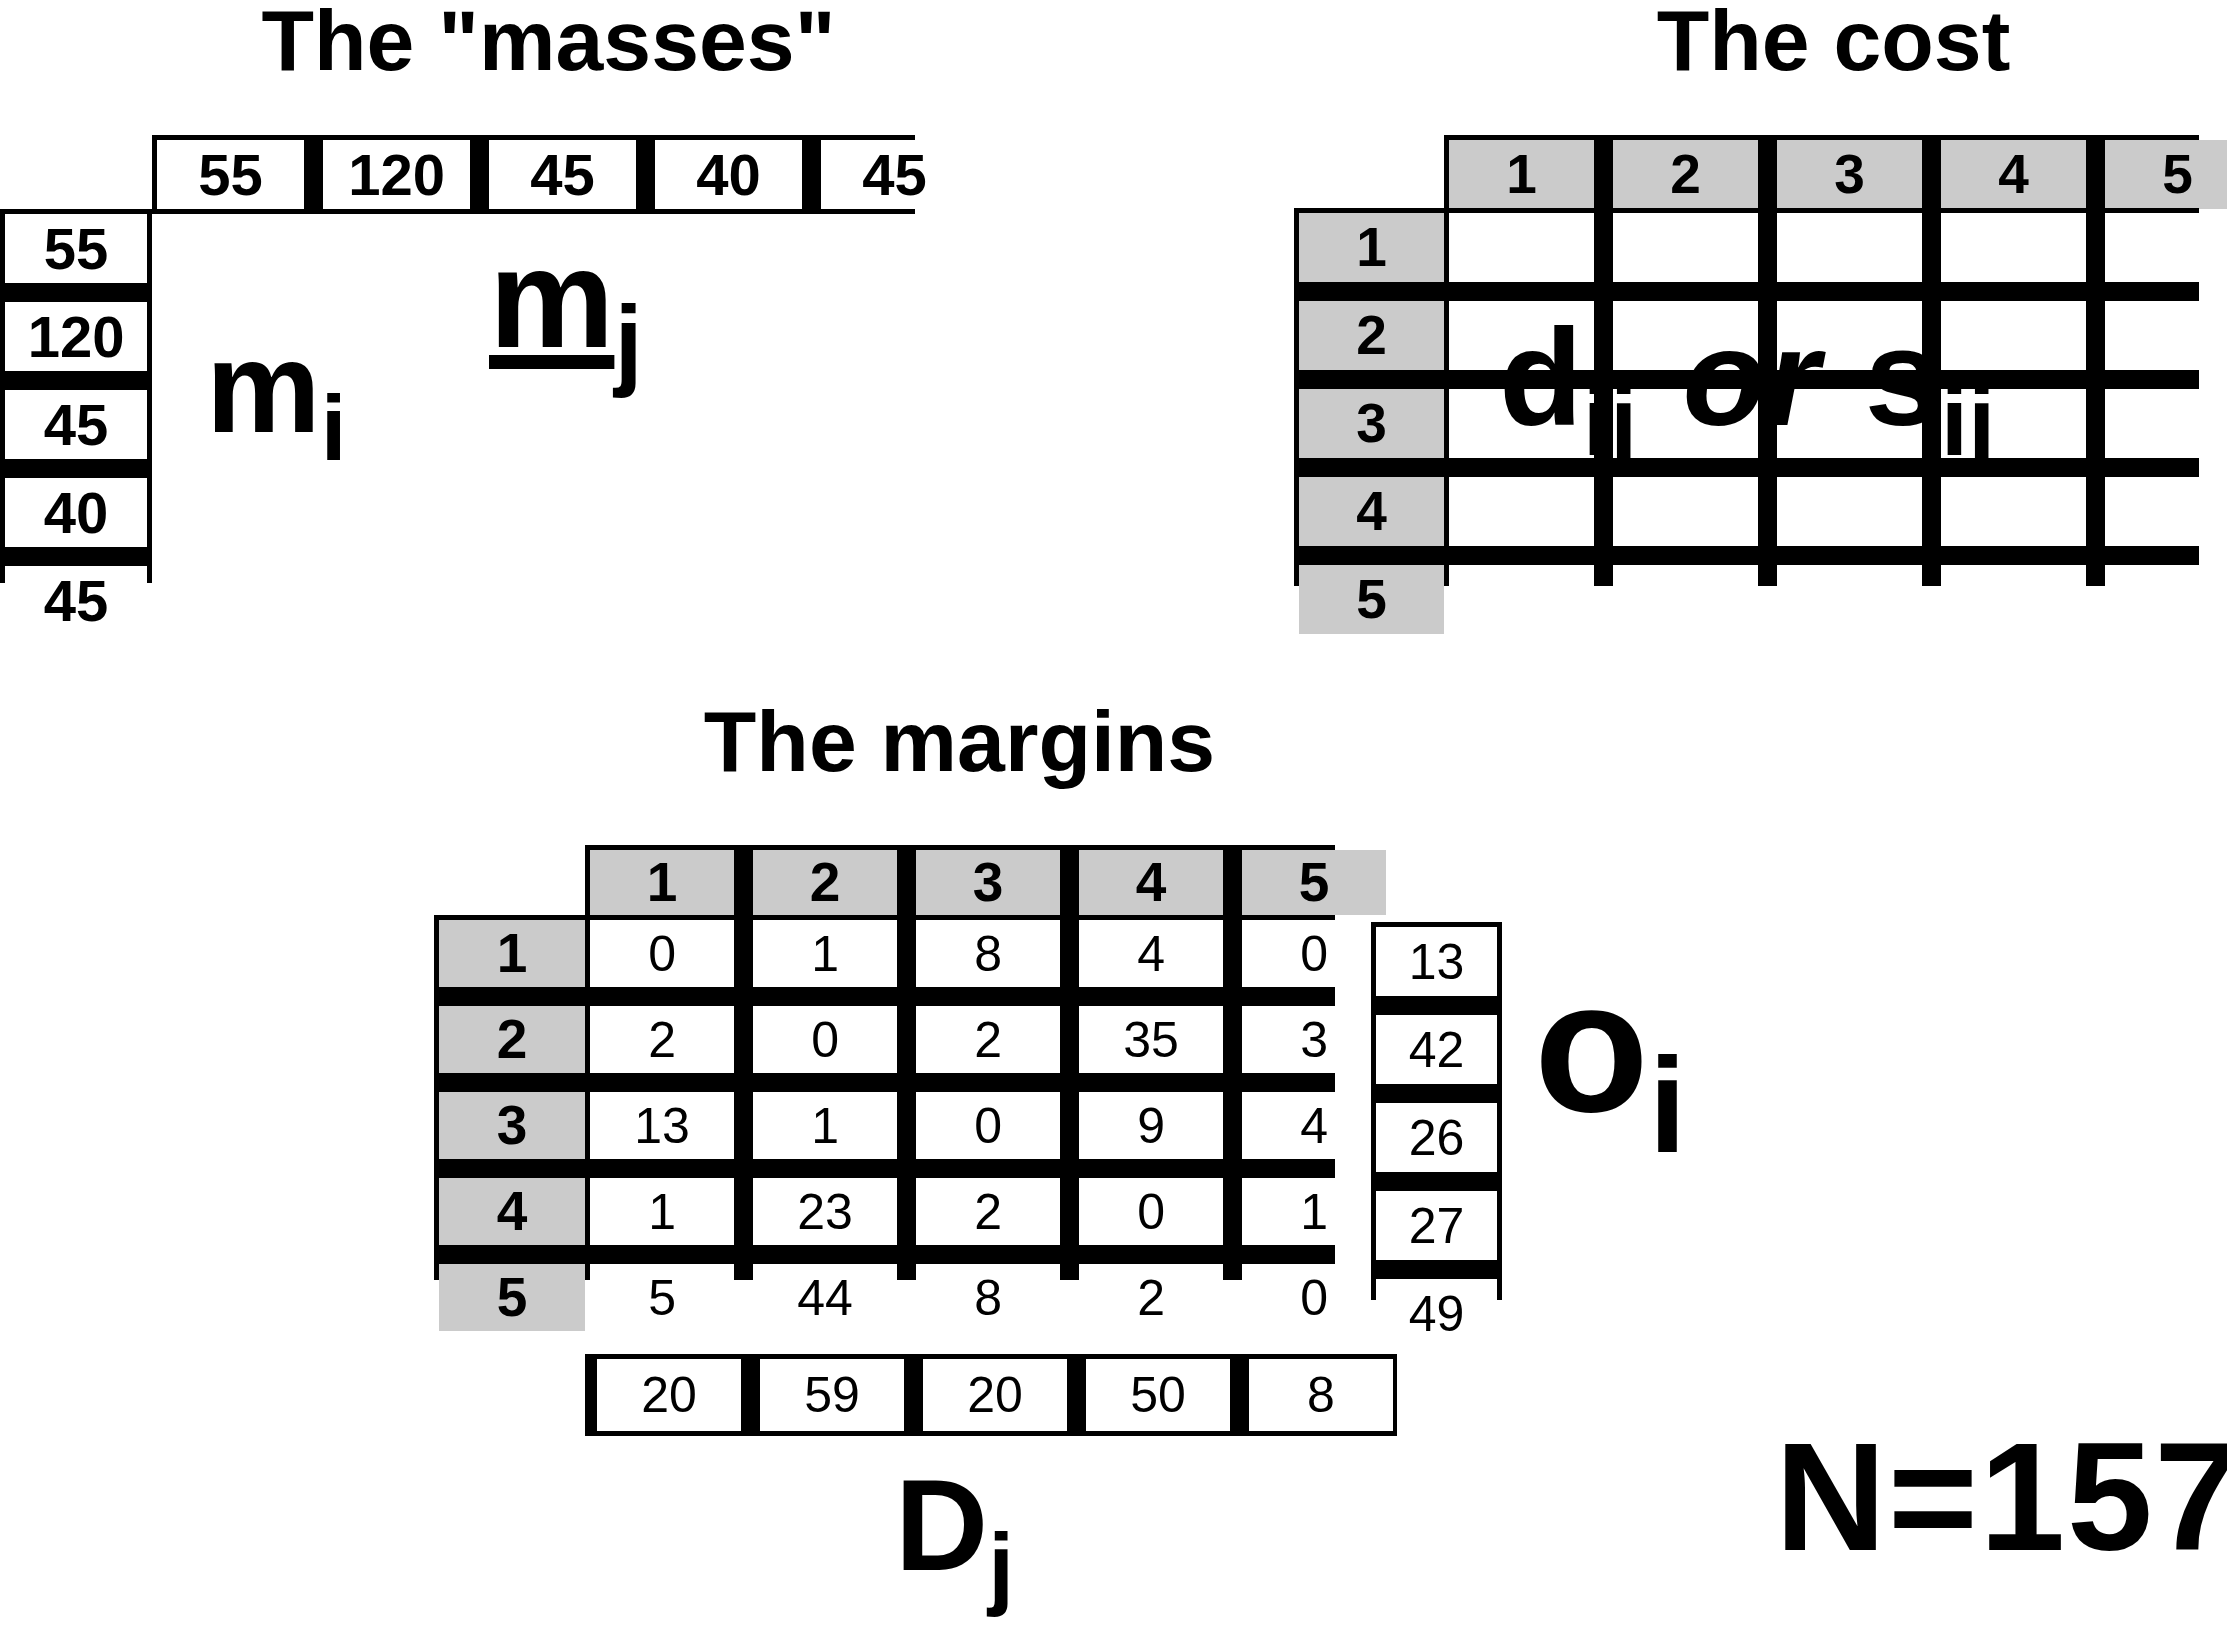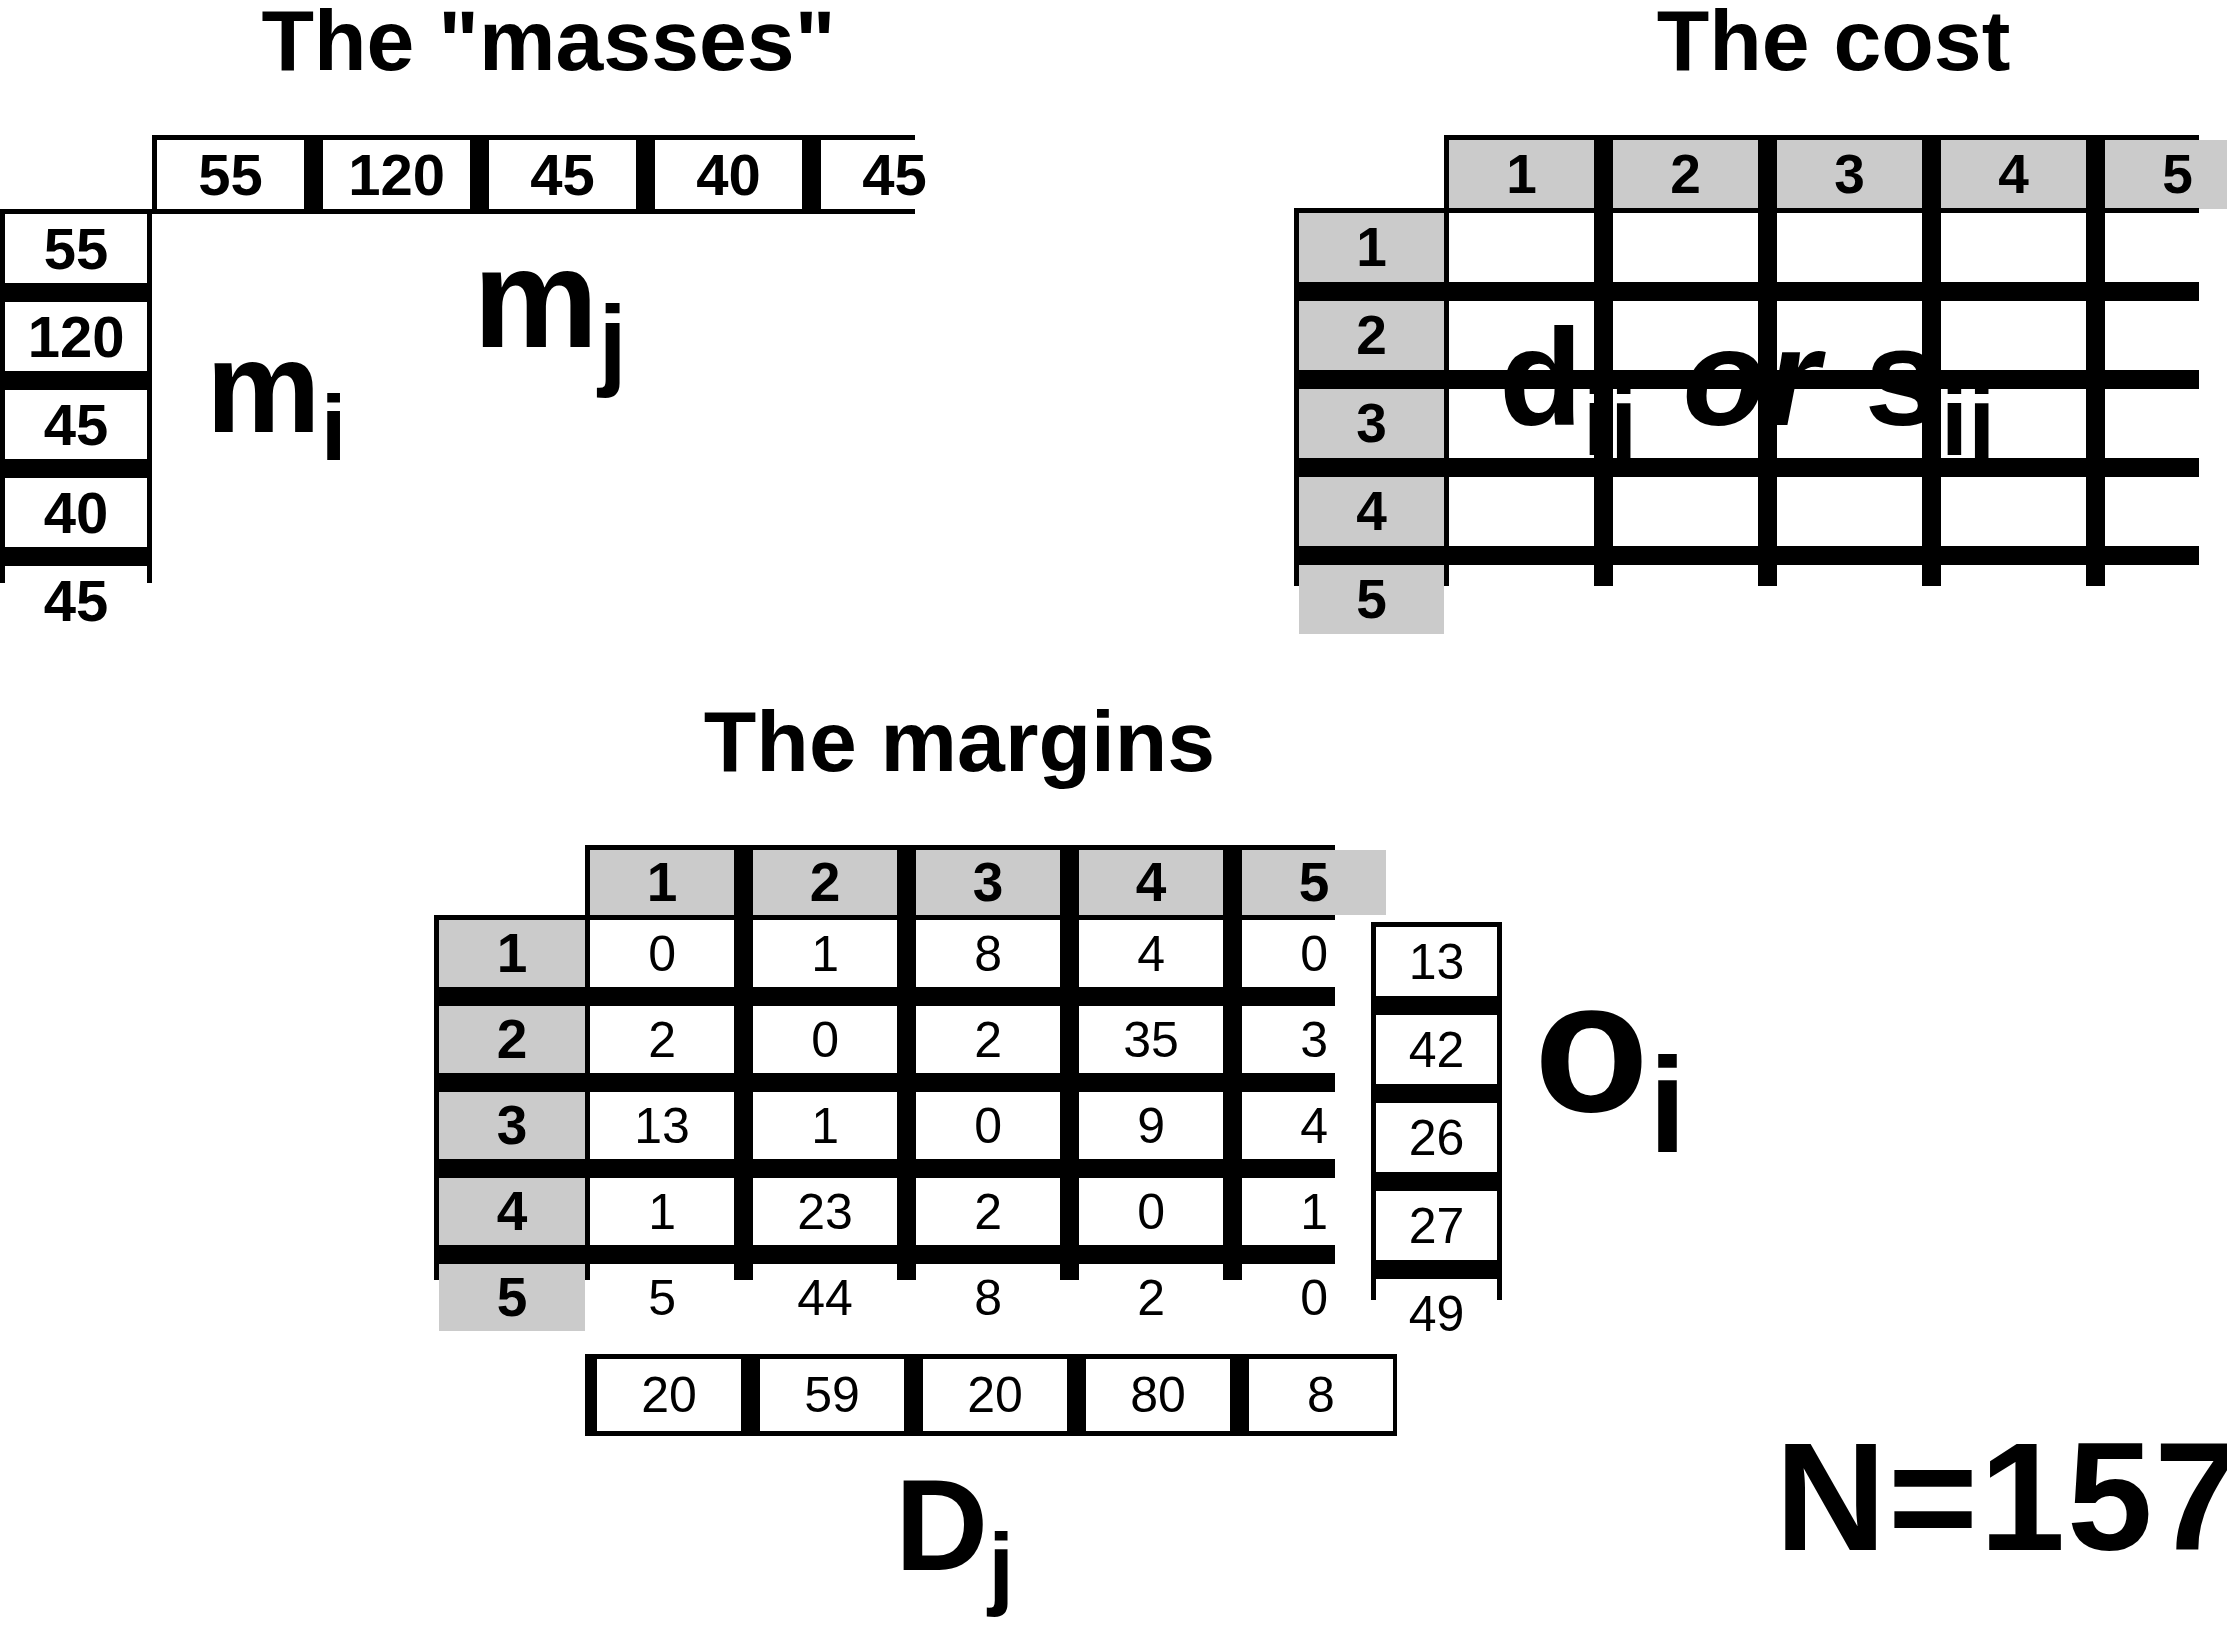--- a/index.html
+++ b/index.html
@@ -39,21 +39,21 @@
                  grid-template-columns:repeat(5,144px); grid-auto-rows:67px; }
 
   .oi-col      { left:1371px; top:922px; width:131px; height:378px;
                  grid-template-columns:121px; grid-auto-rows:69px; }
   .dj-row      { left:585px;  top:1354px; width:812px; height:82px;
                  grid-template-columns:repeat(5,144px); grid-auto-rows:72px;padding-left:12px; }
 
   .biglabel { position:absolute; font-weight:bold; line-height:1; white-space:nowrap; }
   .bsub { font-size:0.72em; position:relative; top:0.30em; }
   #mi-label { left:206px;  top:323px;  font-size:129px; }
-  #mj-label { left:473px;  top:228px;  font-size:141px; }
+  #mj-label { left:489px;  top:228px;  font-size:141px;text-decoration:underline; }
   #cost-label { left:1499px; top:309px; font-size:137px; }
   #cost-label em { font-style:italic; margin:0 45px; }
   #oi-label { left:1534px; top:952px; font-size:188px; }
   #dj-label { left:895px; top:1461px; font-size:129px; }
   #n-label  { left:1775px; top:1420px; font-size:154px; letter-spacing:1.7px; }
 </style>
 </head>
 <body>
 
 <div class="title" style="left:120px; top:-6.9px;">The "masses"</div>
@@ -179,20 +179,20 @@
   <div class="cell val">27</div>
   <div class="cell val">49</div>
 </div>
 
 <div class="biglabel" id="oi-label"><span>o</span><span class="bsub">i</span></div>
 
 <div class="tbl dj-row">
   <div class="cell val">20</div>
   <div class="cell val">59</div>
   <div class="cell val">20</div>
-  <div class="cell val">80</div>
+  <div class="cell val">50</div>
   <div class="cell val">8</div>
 </div>
 
 <div class="biglabel" id="dj-label"><span>D</span><span class="bsub">j</span></div>
 
 <div class="biglabel" id="n-label">N=157</div>
 
 
 </body></html>

